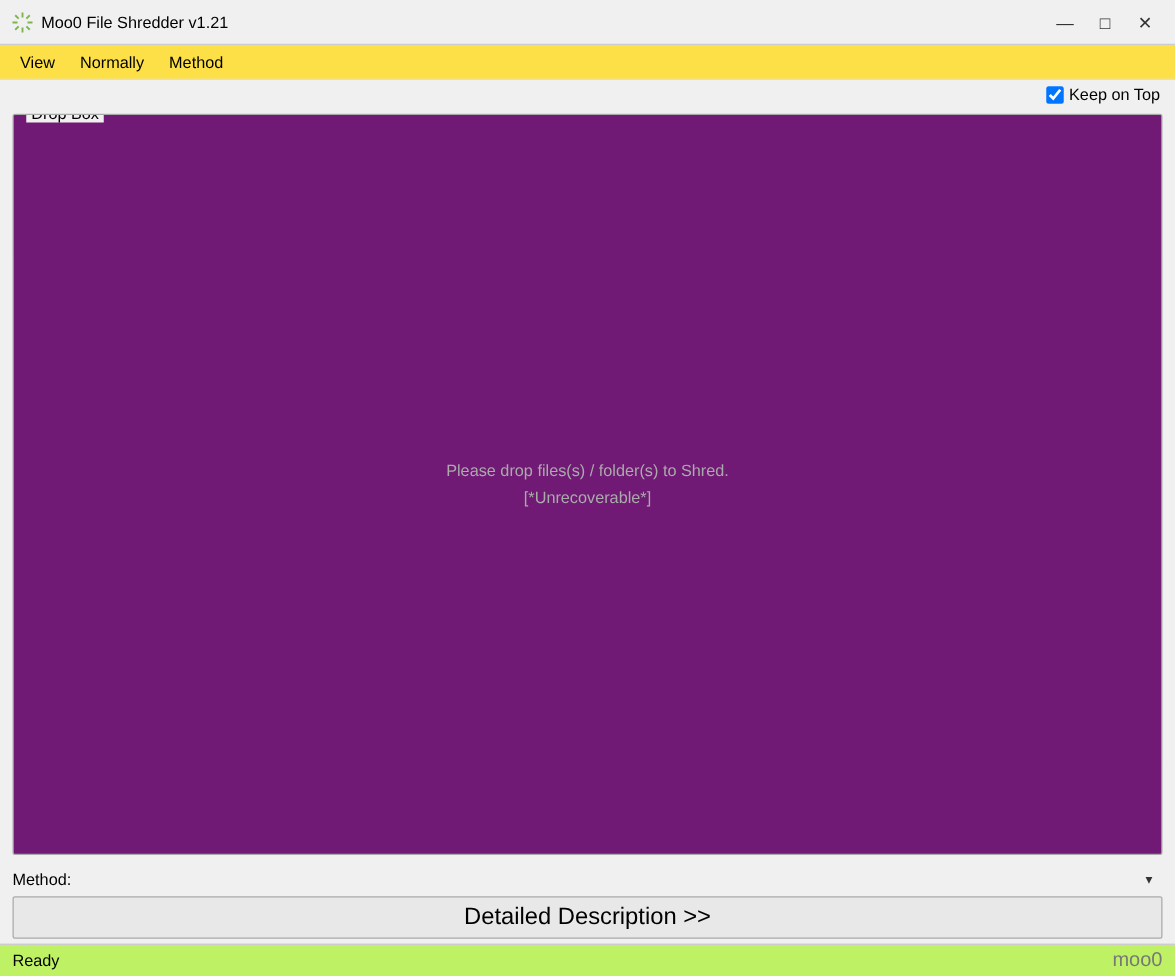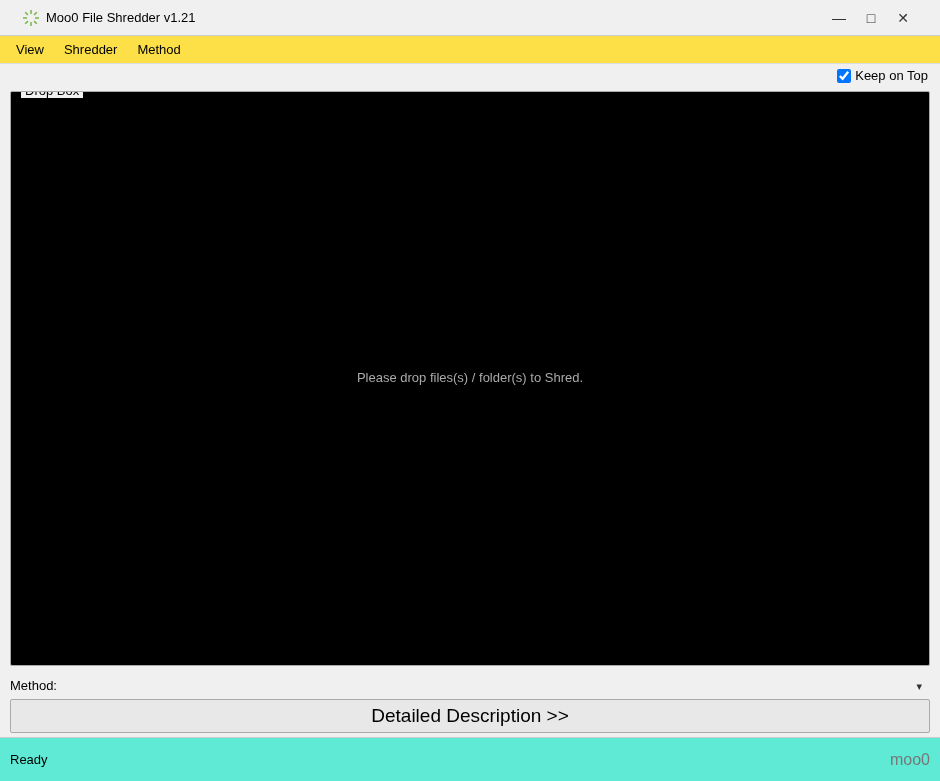--- a/index.html
+++ b/index.html
@@ -18,21 +18,21 @@
       display: flex;
       flex-direction: column;
     }
 
     
     .title-bar {
       background: #f0f0f0;
       display: flex;
       align-items: center;
       justify-content: space-between;
-      padding: 6px 22px;
+      padding: 6px 9px;
       border-bottom: 1px solid #ccc;
       height: 36px;
       flex-shrink: 0;
     }
 
     .title-bar-left {
       display: flex;
       align-items: center;
       gap: 6px;
     }
@@ -113,21 +113,21 @@
       flex-direction: column;
       overflow: hidden;
     }
 
     
     .drop-box-container {
       flex: 1;
       border: 1px solid #aaa;
       border-radius: 2px;
       position: relative;
-      background: #000000;
+      background: #701a75;
       display: flex;
       flex-direction: column;
       align-items: center;
       justify-content: center;
       overflow: hidden;
     }
 
     .drop-box-label {
       position: absolute;
       top: -9px;
@@ -205,22 +205,22 @@
       border-radius: 2px;
     }
 
     
     .status-bar {
       display: flex;
       align-items: center;
       justify-content: space-between;
       padding: 3px 10px;
       border-top: 1px solid #ccc;
-      background: #5eead4;
-      height: 44px;
+      background: #bef264;
+      height: 26px;
       flex-shrink: 0;
     }
 
     .status-text {
       font-size: 13px;
       color: #000;
     }
 
     .status-brand {
       font-size: 16px;
@@ -259,37 +259,38 @@
   </div>
   <div class="title-bar-controls">
     <button class="title-btn">—</button>
     <button class="title-btn">□</button>
     <button class="title-btn close-btn">✕</button>
   </div>
 </div>
 
 <div class="menu-bar">
   <div class="menu-item">View</div>
-  <div class="menu-item">Shredder</div>
+  <div class="menu-item">Normally</div>
   <div class="menu-item">Method</div>
 </div>
 
 <div class="toolbar-area">
   <label class="keep-on-top-label">
     <input type="checkbox" class="keep-on-top-checkbox" checked="" style="">
     <span>Keep on Top</span>
   </label>
 </div>
 
 <div class="main-content">
 
   <div class="drop-box-container">
     <span class="drop-box-label">Drop Box</span>
     <div class="drop-box-hint">
       <div>Please drop files(s) / folder(s) to Shred.</div>
+      <div>[*Unrecoverable*]</div>
     </div>
   </div>
 
 </div>
 
 <div class="method-bar">
   <span class="method-label">Method:</span>
   <div class="method-select-wrapper">
     <span class="method-select-arrow">▾</span>
   </div>

